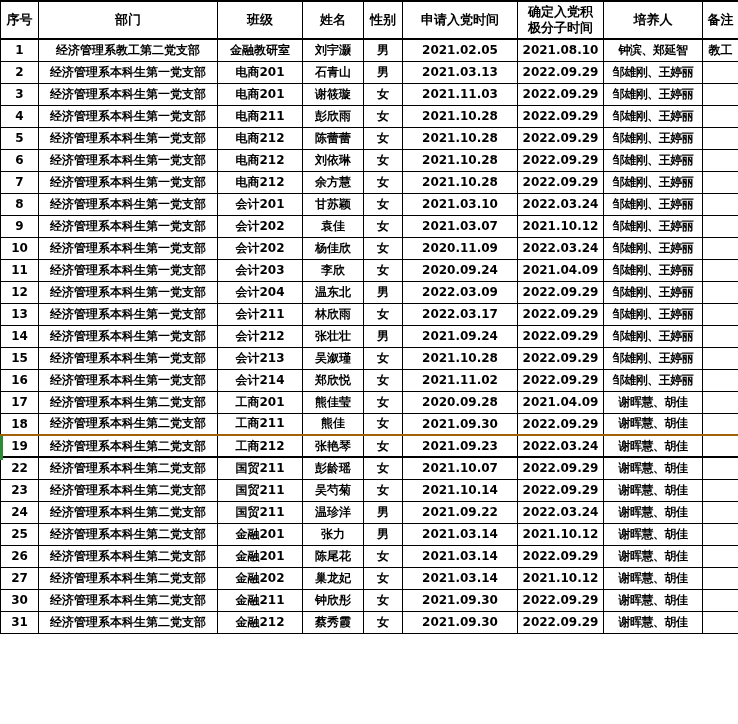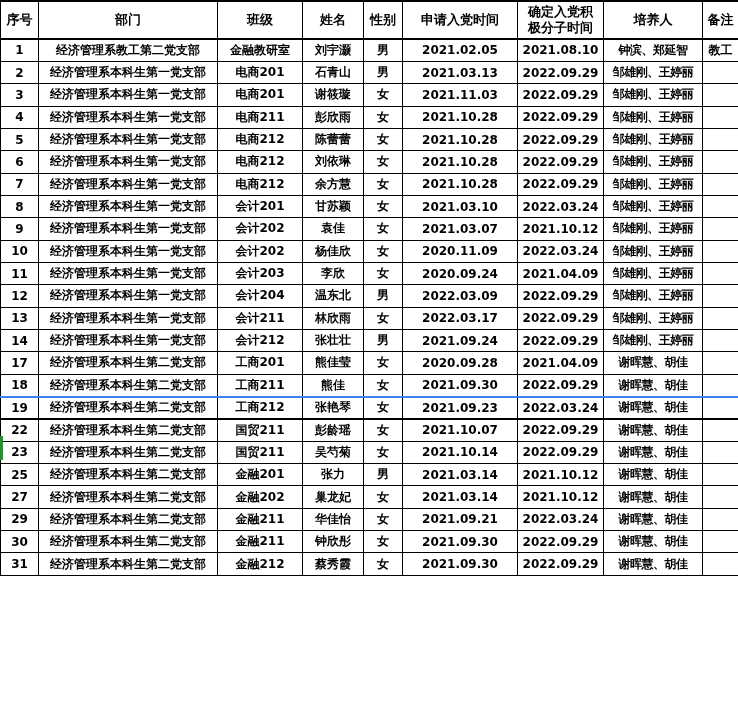--- a/index.html
+++ b/index.html
@@ -21,21 +21,21 @@
   table.roster th{
     font-size:13px;font-weight:700;
     white-space:pre-line;line-height:1.25;
     border-bottom-width:2px;border-top-width:2px;
   }
   table.roster td{font-size:12px;font-weight:600;}
   td.c-apply,td.c-confirm,td.c-serial{font-weight:500;font-size:12px;letter-spacing:0;}
   td.c-department{font-size:12px;}
   td.c-cultivator{letter-spacing:-0.5px;}
   
-  table.roster tbody tr.page-rule td{border-top:2px solid #3b82f6;border-bottom:2px solid #000;}
+  table.roster tbody tr.page-rule td{border-top:2px solid #a16207;border-bottom:2px solid #000;}
   .row-select-mark{
     position:absolute;left:0;top:436px;width:3px;height:24px;
     z-index:3;
   }
 </style>
 </head>
 <body>
 
 <div class="sheet">
   <table class="roster">
@@ -213,20 +213,42 @@
           <td class="c-department">经济管理系本科生第一党支部</td>
           <td class="c-class">会计212</td>
           <td class="c-name">张壮壮</td>
           <td class="c-gender">男</td>
           <td class="c-apply">2021.09.24</td>
           <td class="c-confirm">2022.09.29</td>
           <td class="c-cultivator">邹雄刚、王婷丽</td>
           <td class="c-remark"></td>
         </tr>
         <tr>
+          <td class="c-serial">15</td>
+          <td class="c-department">经济管理系本科生第一党支部</td>
+          <td class="c-class">会计213</td>
+          <td class="c-name">吴溆瑾</td>
+          <td class="c-gender">女</td>
+          <td class="c-apply">2021.10.28</td>
+          <td class="c-confirm">2022.09.29</td>
+          <td class="c-cultivator">邹雄刚、王婷丽</td>
+          <td class="c-remark"></td>
+        </tr>
+        <tr>
+          <td class="c-serial">16</td>
+          <td class="c-department">经济管理系本科生第一党支部</td>
+          <td class="c-class">会计214</td>
+          <td class="c-name">郑欣悦</td>
+          <td class="c-gender">女</td>
+          <td class="c-apply">2021.11.02</td>
+          <td class="c-confirm">2022.09.29</td>
+          <td class="c-cultivator">邹雄刚、王婷丽</td>
+          <td class="c-remark"></td>
+        </tr>
+        <tr>
           <td class="c-serial">17</td>
           <td class="c-department">经济管理系本科生第二党支部</td>
           <td class="c-class">工商201</td>
           <td class="c-name">熊佳莹</td>
           <td class="c-gender">女</td>
           <td class="c-apply">2020.09.28</td>
           <td class="c-confirm">2021.04.09</td>
           <td class="c-cultivator">谢晖慧、胡佳</td>
           <td class="c-remark"></td>
         </tr>
@@ -268,49 +290,60 @@
           <td class="c-department">经济管理系本科生第二党支部</td>
           <td class="c-class">国贸211</td>
           <td class="c-name">吴芍菊</td>
           <td class="c-gender">女</td>
           <td class="c-apply">2021.10.14</td>
           <td class="c-confirm">2022.09.29</td>
           <td class="c-cultivator">谢晖慧、胡佳</td>
           <td class="c-remark"></td>
         </tr>
         <tr>
+          <td class="c-serial">24</td>
+          <td class="c-department">经济管理系本科生第二党支部</td>
+          <td class="c-class">国贸211</td>
+          <td class="c-name">温珍洋</td>
+          <td class="c-gender">男</td>
+          <td class="c-apply">2021.09.22</td>
+          <td class="c-confirm">2022.03.24</td>
+          <td class="c-cultivator">谢晖慧、胡佳</td>
+          <td class="c-remark"></td>
+        </tr>
+        <tr>
           <td class="c-serial">25</td>
           <td class="c-department">经济管理系本科生第二党支部</td>
           <td class="c-class">金融201</td>
           <td class="c-name">张力</td>
           <td class="c-gender">男</td>
           <td class="c-apply">2021.03.14</td>
           <td class="c-confirm">2021.10.12</td>
           <td class="c-cultivator">谢晖慧、胡佳</td>
           <td class="c-remark"></td>
         </tr>
         <tr>
+          <td class="c-serial">26</td>
+          <td class="c-department">经济管理系本科生第二党支部</td>
+          <td class="c-class">金融201</td>
+          <td class="c-name">陈尾花</td>
+          <td class="c-gender">女</td>
+          <td class="c-apply">2021.03.14</td>
+          <td class="c-confirm">2022.09.29</td>
+          <td class="c-cultivator">谢晖慧、胡佳</td>
+          <td class="c-remark"></td>
+        </tr>
+        <tr>
           <td class="c-serial">27</td>
           <td class="c-department">经济管理系本科生第二党支部</td>
           <td class="c-class">金融202</td>
           <td class="c-name">巢龙妃</td>
           <td class="c-gender">女</td>
           <td class="c-apply">2021.03.14</td>
           <td class="c-confirm">2021.10.12</td>
-          <td class="c-cultivator">谢晖慧、胡佳</td>
-          <td class="c-remark"></td>
-        </tr>
-        <tr>
-          <td class="c-serial">29</td>
-          <td class="c-department">经济管理系本科生第二党支部</td>
-          <td class="c-class">金融211</td>
-          <td class="c-name">华佳怡</td>
-          <td class="c-gender">女</td>
-          <td class="c-apply">2021.09.21</td>
-          <td class="c-confirm">2022.03.24</td>
           <td class="c-cultivator">谢晖慧、胡佳</td>
           <td class="c-remark"></td>
         </tr>
         <tr>
           <td class="c-serial">30</td>
           <td class="c-department">经济管理系本科生第二党支部</td>
           <td class="c-class">金融211</td>
           <td class="c-name">钟欣彤</td>
           <td class="c-gender">女</td>
           <td class="c-apply">2021.09.30</td>

